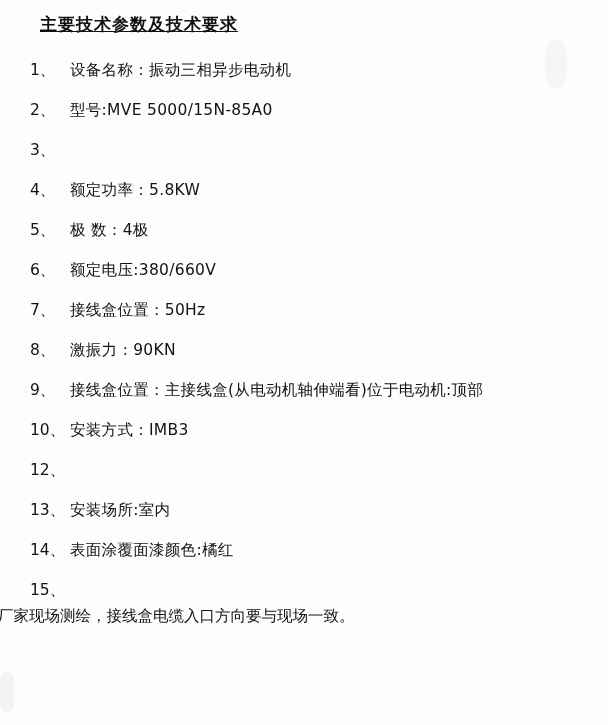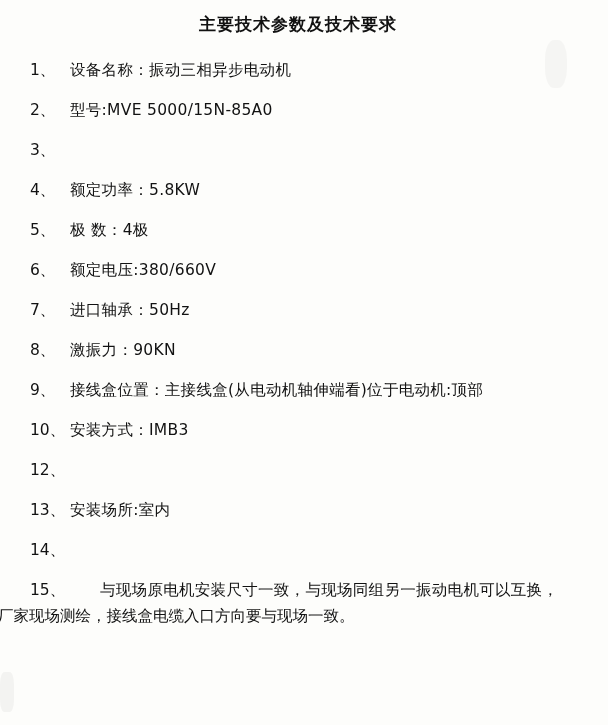--- a/index.html
+++ b/index.html
@@ -16,28 +16,29 @@
     position: relative;
   }
   .page {
     position: relative;
     width: 608px;
     height: 725px;
     box-sizing: border-box;
     padding: 0 0 0 0;
   }
   .doc-title {
-    text-align: center;
+    text-align: left;
     font-size: 17px;
     font-weight: bold;
     letter-spacing: 1px;
     margin: 12px 12px 0 0;
     padding: 0 40px;
     line-height: 24px;
     color: #111;
+    text-decoration: underline;
   }
   .items {
     margin: 24px 0 0 0;
     padding: 0;
     list-style: none;
   }
   .item {
     display: flex;
     align-items: baseline;
     font-size: 15.5px;
@@ -114,21 +115,21 @@
     <li class="item">
       <span class="num">5、</span>
       <span class="body">极 数：4极</span>
     </li>
     <li class="item">
       <span class="num">6、</span>
       <span class="body">额定电压:380/660V</span>
     </li>
     <li class="item">
       <span class="num">7、</span>
-      <span class="body">进口轴承：50Hz</span>
+      <span class="body">接线盒位置：50Hz</span>
     </li>
     <li class="item">
       <span class="num">8、</span>
       <span class="body">激振力：90KN</span>
     </li>
     <li class="item">
       <span class="num">9、</span>
       <span class="body">接线盒位置：主接线盒(从电动机轴伸端看)位于电动机:顶部</span>
     </li>
     <li class="item">
@@ -137,22 +138,22 @@
     </li>
     <li class="item">
       <span class="num">12、</span>
     </li>
     <li class="item">
       <span class="num">13、</span>
       <span class="body">安装场所:室内</span>
     </li>
     <li class="item">
       <span class="num">14、</span>
+      <span class="body">表面涂覆面漆颜色:橘红</span>
     </li>
     <li class="item last">
       <span class="num">15、</span>
-      <span class="body">与现场原电机安装尺寸一致，与现场同组另一振动电机可以互换，</span>
     </li>
   </ul>
 
   <div class="tail">厂家现场测绘，接线盒电缆入口方向要与现场一致。</div>
 
 </div>
 
 </body></html>

